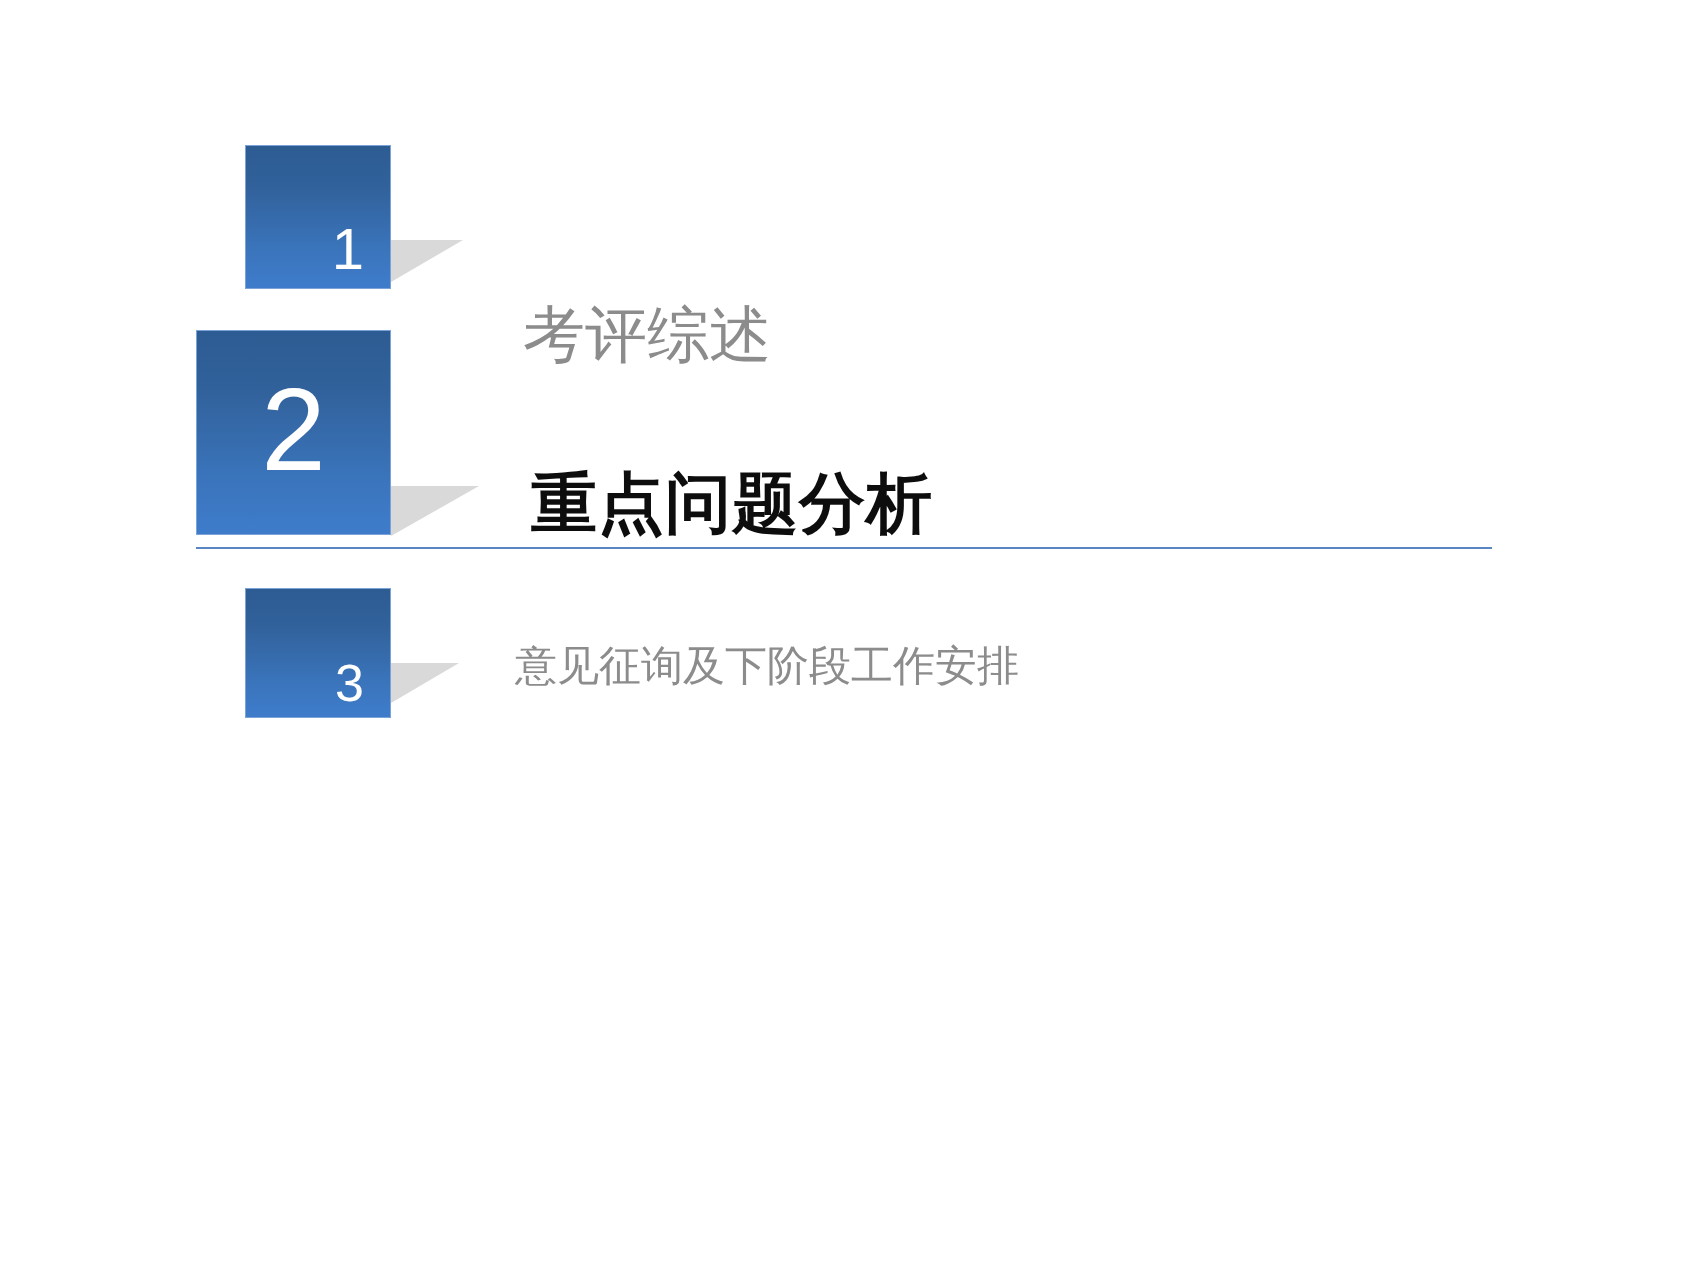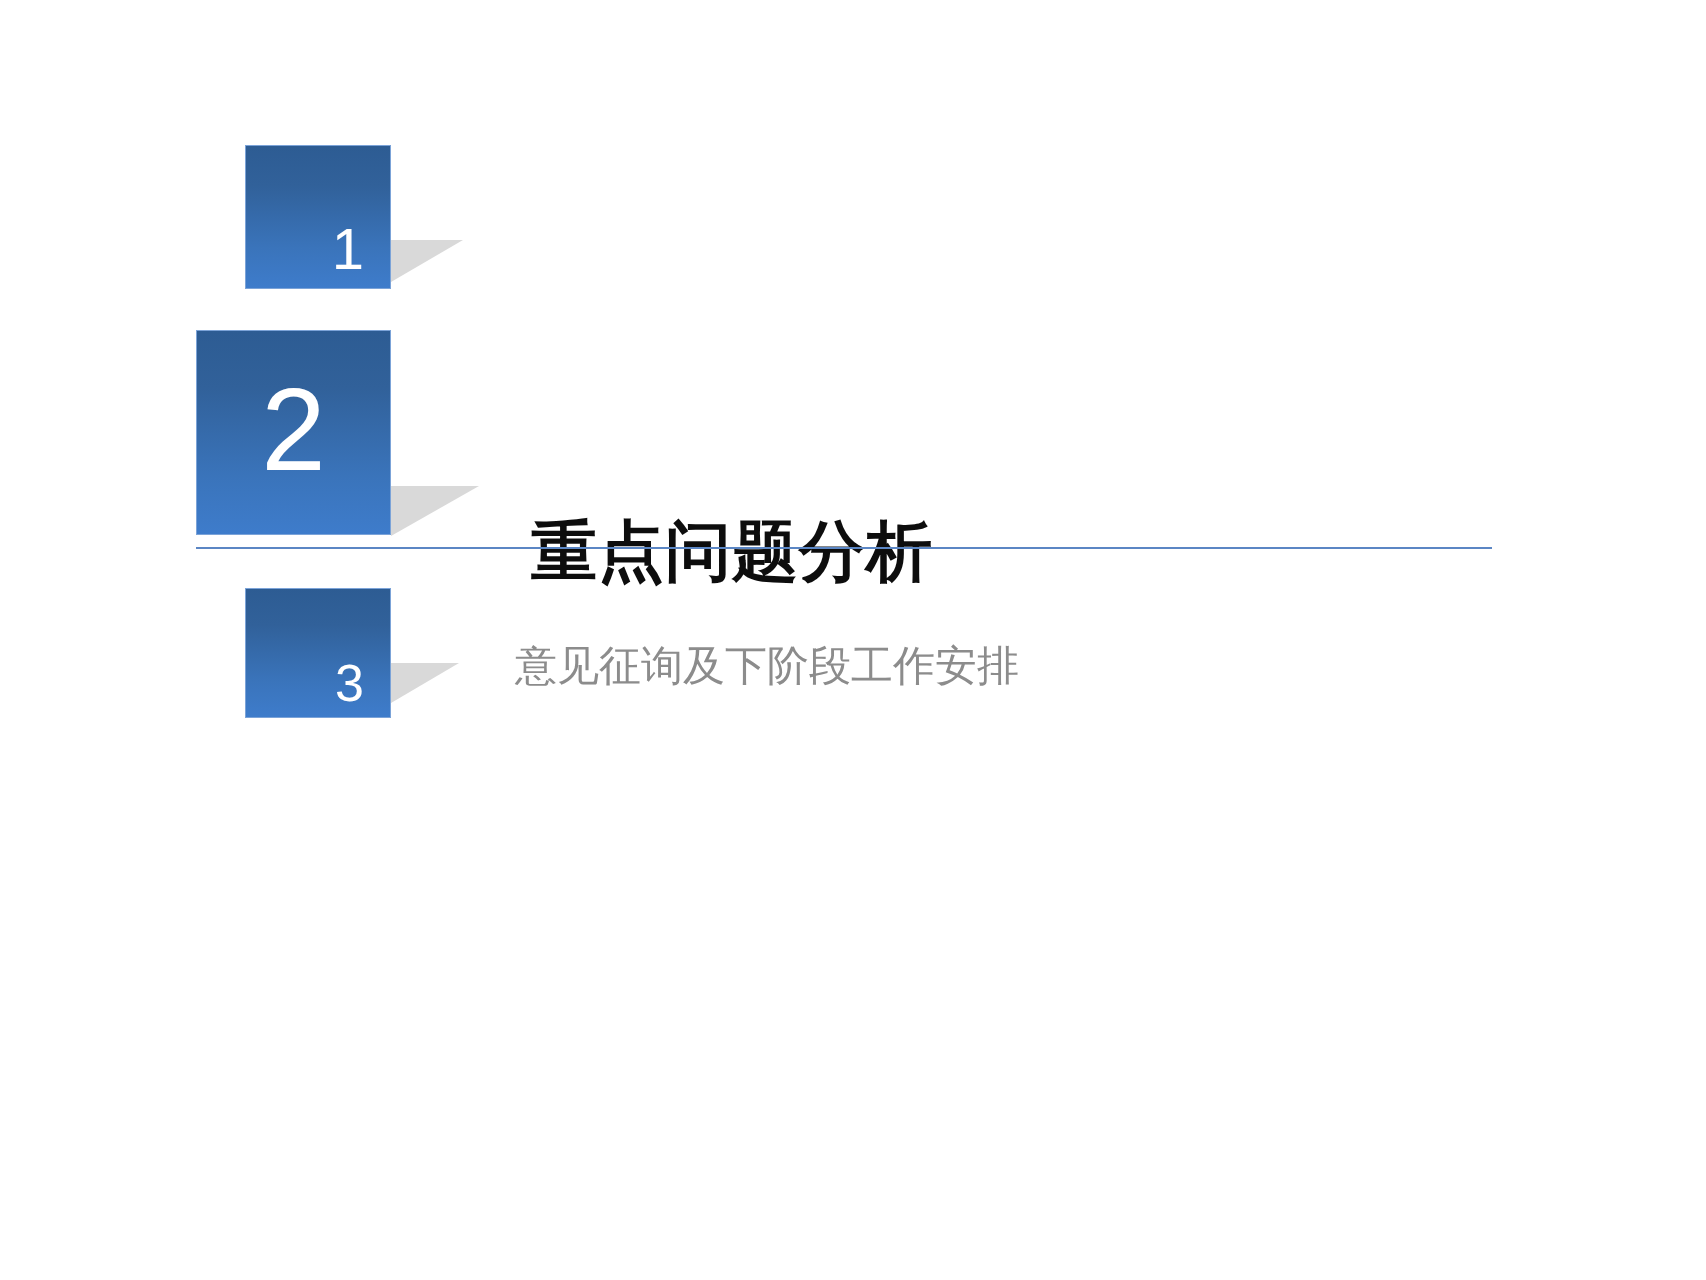--- a/index.html
+++ b/index.html
@@ -136,37 +136,37 @@
   #label1 {
     left: 523px;
     top: 304px;
     font-size: 62px;
   }
   #label2 {
     left: 531px;
     top: 470px;
     font-size: 66px;
     letter-spacing: 1px;
-    margin-top: 48px;
   }
   #label3 {
     left: 515px;
     top: 645px;
     font-size: 42px;
   }
 </style>
 </head>
 <body>
 
 <div id="slide">
 
   <div class="wedge" id="wedge1"></div>
   <div class="num-box" id="box1">
     <span class="num">1</span>
   </div>
+  <div class="agenda-label muted" id="label1">考评综述</div>
 
   <div class="wedge" id="wedge2"></div>
   <div class="num-box" id="box2">
     <span class="num">2</span>
   </div>
   <div class="agenda-label active" id="label2">重点问题分析</div>
 
   <div id="divider"></div>
 
   <div class="wedge" id="wedge3"></div>

